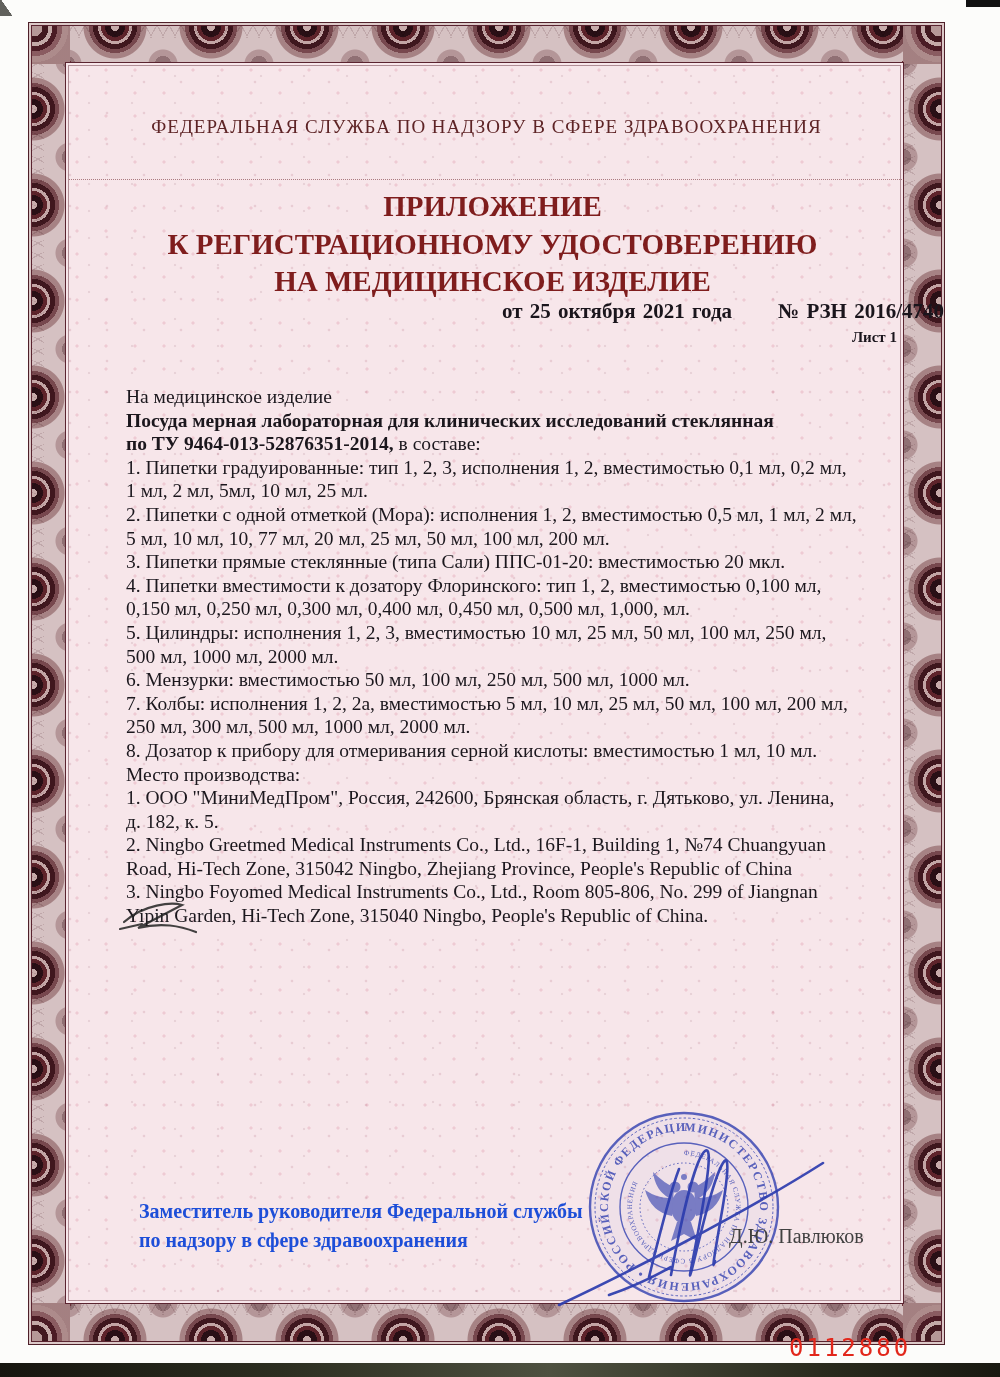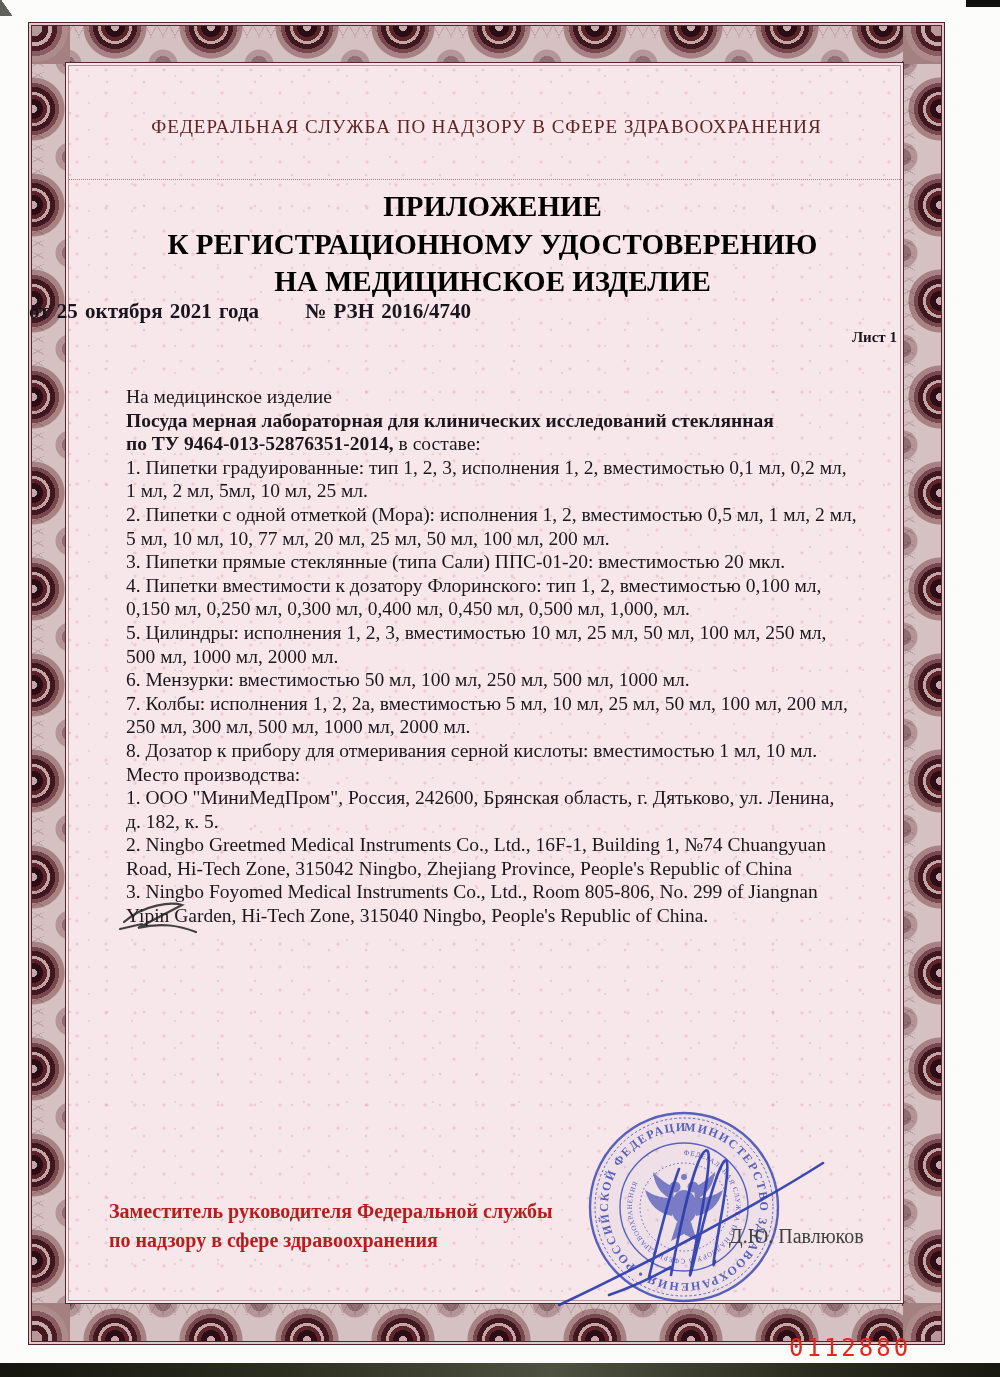--- a/index.html
+++ b/index.html
@@ -74,27 +74,27 @@
       radial-gradient(circle at 4px 19px, rgba(160,70,95,.16) 0 1px, transparent 1.7px),
       radial-gradient(circle at 23px 13px, rgba(120,60,75,.12) 0 1px, transparent 1.6px);
     background-size:29px 23px, 37px 31px, 43px 27px;
     border:1.5px solid #5a2430;
   }
   .inner::before{content:"";position:absolute;inset:2px;border:1px solid rgba(90,36,48,.45);pointer-events:none;}
   
   .abs{position:absolute;}
   .agency{left:0;right:0;top:90px;text-align:center;color:#5e2426;font-size:19px;line-height:27px;letter-spacing:1px;}
   .divider{left:40px;right:40px;top:156px;border-top:1px dotted rgba(122,52,58,.6);height:0;}
-  .doc-title{left:0;right:0;top:165px;text-align:center;color:#000000;font-weight:700;font-size:29px;line-height:37.5px;padding-left:12px;}
-  .date-row{left:0;right:0;top:276px;text-align:left;font-weight:700;font-size:21px;color:#1a151c;word-spacing:2px;}
+  .doc-title{left:0;right:0;top:165px;text-align:center;color:#7f1d1d;font-weight:700;font-size:29px;line-height:37.5px;padding-left:12px;}
+  .date-row{left:0;right:0;top:276px;text-align:right;font-weight:700;font-size:21px;color:#1a151c;word-spacing:2px;}
   .date-row .num{margin-left:46px;}
   .sheet{top:306px;right:47px;font-weight:700;font-size:15px;color:#1a151c;}
   .doc-body{left:97px;top:362px;width:778px;font-size:19.5px;line-height:23.6px;color:#1b171d;}
   .doc-body .bold{font-weight:700;}
-  .sig-position{left:80px;top:1174px;font-weight:700;font-size:20px;line-height:28.5px;color:#b91c1c;}
+  .sig-position{left:110px;top:1174px;font-weight:700;font-size:20px;line-height:28.5px;color:#1d4ed8;}
   .sig-name{left:700px;top:1202px;font-weight:400;font-size:20px;color:#404040;}
   .serial{left:760px;top:1311px;font-family:"DejaVu Sans Mono", monospace;font-size:24px;letter-spacing:3px;color:#e2271b;}
   .seal-svg{left:556px;top:1085px;width:198px;height:198px;opacity:.86;}
   .sign-svg{left:522px;top:1100px;width:300px;height:200px;}
   .zmark-svg{left:87px;top:873px;width:90px;height:46px;}
 </style>
 </head>
 <body>
 
 <div class="scan-mark-tl"></div>

